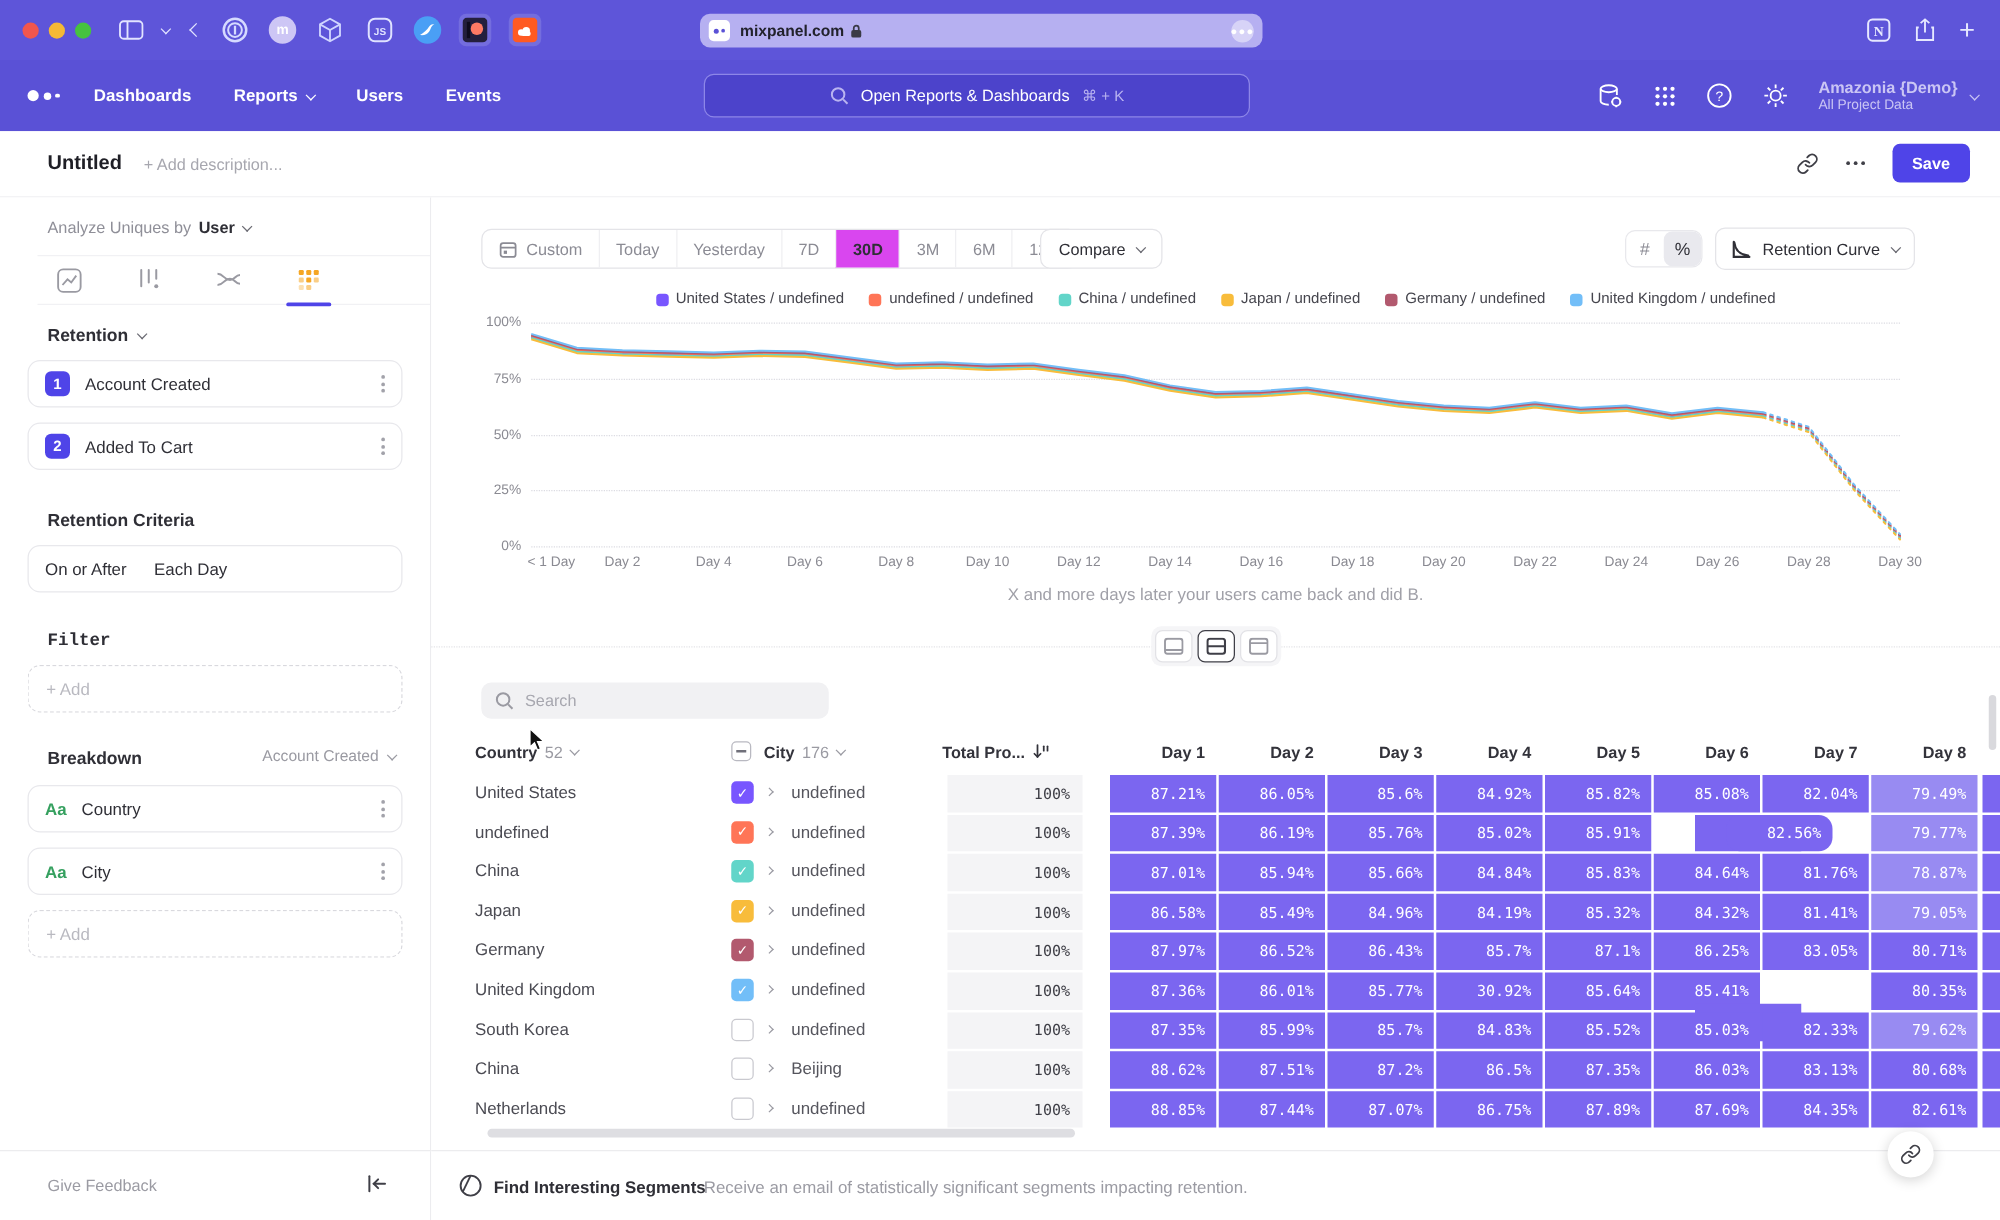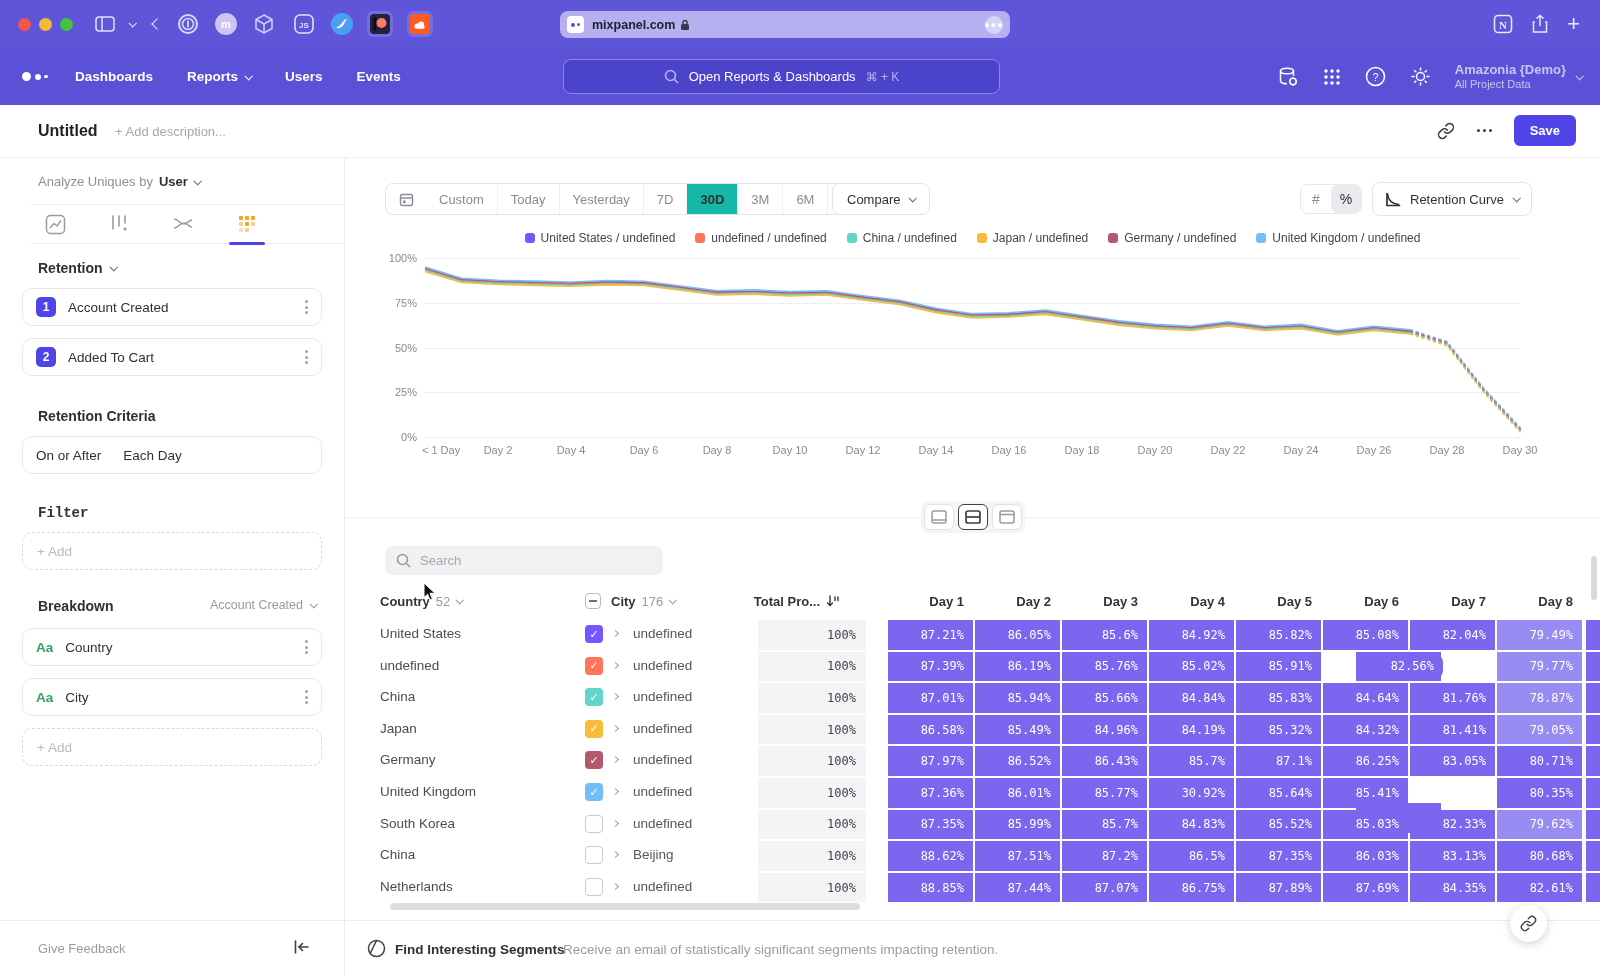--- a/index.html
+++ b/index.html
@@ -64,31 +64,31 @@
   .dashed-card { position:absolute; left:22px; width:300px; height:38px; border:1px dashed #d9d9de; border-radius:10px; color:#b9b9c0; font-size:13.5px; display:flex; align-items:center; padding:0 14px; }
   .aa { color:#35a05f; font-weight:700; font-size:13.5px; }
   .sb-footer { position:absolute; top:920px; left:0; width:345px; height:56px; border-top:1px solid #ececee; border-right:1px solid #ececef; background:#fff; }
   .give-fb { position:absolute; left:38px; top:20px; font-size:13px; color:#9b9ba3; }
   .collapse-ic { position:absolute; right:34px; top:18px; color:#3f3f47; }
 
   
   .main { position:absolute; top:158px; left:345px; width:1255px; height:762px; background:#fff; }
 
   .date-seg { position:absolute; left:40px; top:25px; height:32px; border:1px solid #e4e4e8; border-radius:8px; display:flex; align-items:stretch; background:#fff; }
-  .date-item { display:flex; align-items:center; gap:25px; padding:0 13px; font-size:13px; color:#8b8b94; border-left:1px solid #efeff2; cursor:pointer; }
+  .date-item { display:flex; align-items:center; gap:7px; padding:0 13px; font-size:13px; color:#8b8b94; border-left:1px solid #efeff2; cursor:pointer; }
   .date-item:first-child { border-left:none; }
-  .date-item.sel { color:#2f2f36; font-weight:700; background:#14b8a6; }
+  .date-item.sel { color:#2f2f36; font-weight:700; background:#d946ef; }
   .compare-btn { position:absolute; left:487px; top:25px; height:32px; border:1px solid #e4e4e8; border-radius:8px; background:#fff; display:flex; align-items:center; gap:9px; padding:0 14px; font-size:13px; color:#2f2f36; cursor:pointer; }
   .cnt-toggle { position:absolute; left:955px; top:26px; height:30px; border:1px solid #e8e8ec; border-radius:8px; display:flex; overflow:hidden; background:#fff; }
   .cnt-item { width:30px; display:flex; align-items:center; justify-content:center; font-size:14px; color:#8b8b94; cursor:pointer; }
   .cnt-item.sel { background:#e9e9ee; color:#2f2f36; border-radius:7px; }
   .view-btn { position:absolute; left:1027px; top:24px; height:34px; width:160px; border:1px solid #e4e4e8; border-radius:8px; background:#fff; display:flex; align-items:center; gap:9px; padding:0 12px; font-size:13px; color:#2f2f36; cursor:pointer; }
 
   .legend { position:absolute; left:80px; top:73px; width:1095px; display:flex; justify-content:center; gap:20px; }
-  .lg-item { display:flex; align-items:center; gap:6px; font-size:12px; color:#45454d; }
+  .lg-item { display:flex; align-items:flex-end; gap:6px; font-size:12px; color:#45454d; }
   .lg-sw { width:10px; height:10px; border-radius:3px; }
 
   .ylab { position:absolute; width:38px; text-align:right; font-size:11px; color:#8a8a92; left:34px; }
   .plot { position:absolute; left:80px; top:100px; width:1095px; height:179px; }
   .gline { position:absolute; left:0; right:0; border-top:1px dotted #dcdce2; }
   .xlabels { position:absolute; left:80px; top:286px; width:1095px; height:14px; font-size:11px; color:#8a8a92; }
   .xlab { position:absolute; transform:translateX(-50%); white-space:nowrap; }
   .chart-cap { position:absolute; left:80px; top:310px; width:1095px; text-align:center; font-size:13.5px; color:#a0a0a8; }
 
   .sec-divider { position:absolute; left:0; right:0; top:359px; border-top:1px dotted #e4e4e8; }
@@ -570,20 +570,21 @@
       <span class="xlab" style="left: 511px;">Day 14</span>
       <span class="xlab" style="left: 584px;">Day 16</span>
       <span class="xlab" style="left: 657px;">Day 18</span>
       <span class="xlab" style="left: 730px;">Day 20</span>
       <span class="xlab" style="left: 803px;">Day 22</span>
       <span class="xlab" style="left: 876px;">Day 24</span>
       <span class="xlab" style="left: 949px;">Day 26</span>
       <span class="xlab" style="left: 1022px;">Day 28</span>
       <span class="xlab" style="left: 1095px;">Day 30</span>
     </div>
+  <div class="chart-cap">X and more days later your users came back and did B.</div>
 
   <div class="sec-divider"></div>
   <div class="view-toggles">
     <span class="vt-wrap">
       <span class="vt-btn">
         <svg width="16" height="14" viewBox="0 0 16 14" fill="none" stroke="currentColor" stroke-width="1.5">
             <rect x="1" y="1" width="14" height="12" rx="2"></rect>
             <line x1="1" y1="10" x2="15" y2="10"></line>
           </svg>
       </span>
@@ -665,21 +666,21 @@
           <span class="tc-cb" style="background: rgb(255, 117, 87);">✓</span>
           <span class="tc-chev chev right"></span>
           <span class="tc-city">undefined</span>
           <span class="tc-total">100%</span>
           <span class="tc-day" style="left: 508px;">87.39%</span>
           <span class="tc-day" style="left: 595px;">86.19%</span>
           <span class="tc-day" style="left: 682px;">85.76%</span>
           <span class="tc-day" style="left: 769px;">85.02%</span>
           <span class="tc-day" style="left: 856px;">85.91%</span>
           <span class="tc-day" style="left: 943px; margin-left: 33px;">85.37%</span>
-          <span class="tc-day" style="left: 978px; border-radius: 11px;">82.56%</span>
+          <span class="tc-day" style="left: 1001px; border-radius: 11px;">82.56%</span>
           <span class="tc-day lt" style="left: 1117px;">79.77%</span>
           <span class="tc-sliver"></span>
         </div>
         <div class="t-row" style="top: 95.2px;">
           <span class="tc-name">China</span>
           <span class="tc-cb" style="background: rgb(98, 213, 201);">✓</span>
           <span class="tc-chev chev right"></span>
           <span class="tc-city">undefined</span>
           <span class="tc-total">100%</span>
           <span class="tc-day" style="left: 508px;">87.01%</span>

